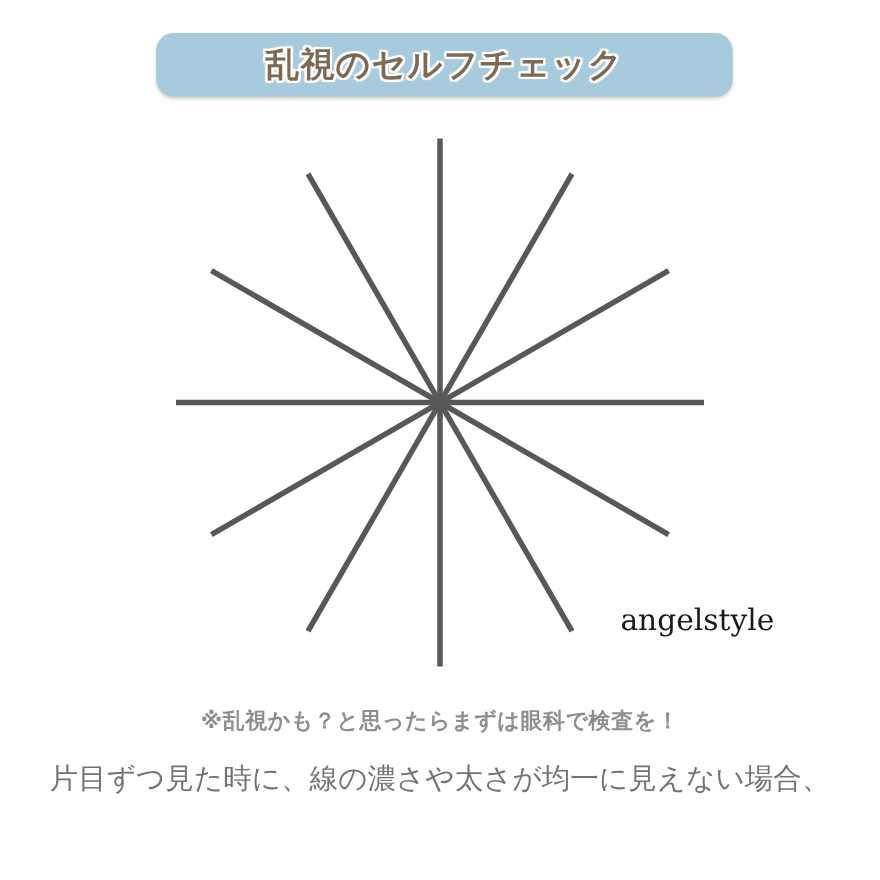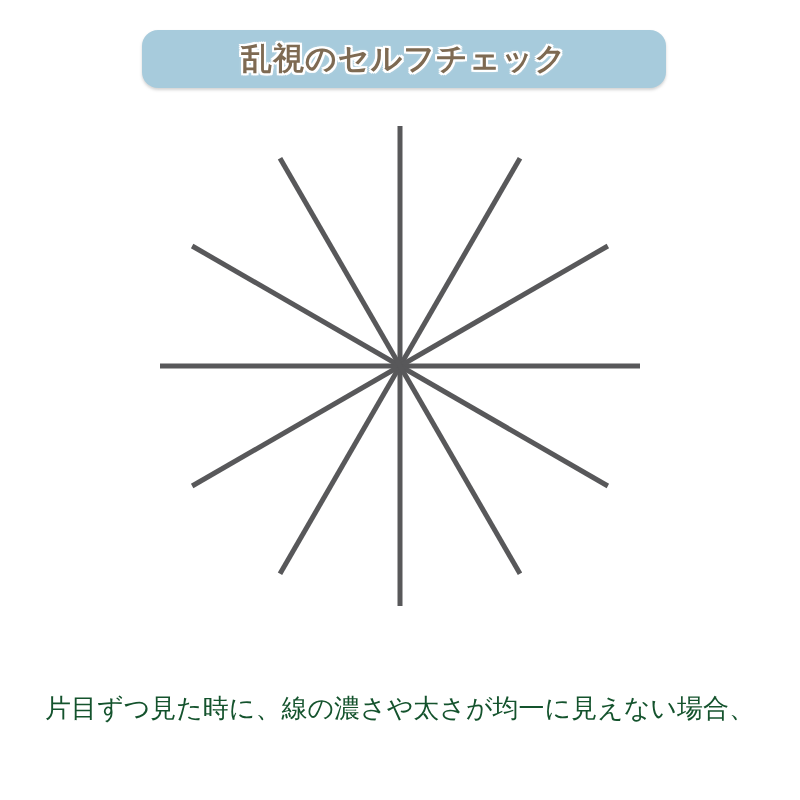--- a/index.html
+++ b/index.html
@@ -86,19 +86,21 @@
 
   <svg class="star" id="star" width="800" height="800" viewBox="0 0 800 800">
       <line x1="400" y1="606" x2="400" y2="126" stroke="#58585a" stroke-width="5" stroke-linecap="butt"></line>
       <line x1="280" y1="573.8460969082653" x2="520" y2="158.15390309173472" stroke="#58585a" stroke-width="5" stroke-linecap="butt"></line>
       <line x1="192.15390309173475" y1="486" x2="607.8460969082653" y2="245.99999999999997" stroke="#58585a" stroke-width="5" stroke-linecap="butt"></line>
       <line x1="160" y1="366" x2="640" y2="366" stroke="#58585a" stroke-width="5" stroke-linecap="butt"></line>
       <line x1="192.15390309173472" y1="246.00000000000006" x2="607.8460969082653" y2="485.99999999999994" stroke="#58585a" stroke-width="5" stroke-linecap="butt"></line>
       <line x1="280" y1="158.15390309173472" x2="520" y2="573.8460969082653" stroke="#58585a" stroke-width="5" stroke-linecap="butt"></line>
     </svg>
 
+  <div class="watermark">angelstyle</div>
 
+  <div class="caption" style="color: rgb(142, 142, 142);">※乱視かも？と思ったらまずは眼科で検査を！</div>
 
-  <div class="footer" style="color: #14532d;">
+  <div class="footer" style="color: #737373;">
     <div>片目ずつ見た時に、線の濃さや太さが均一に見えない場合、</div>
   </div>
 
 </div>
 
 </body></html>

